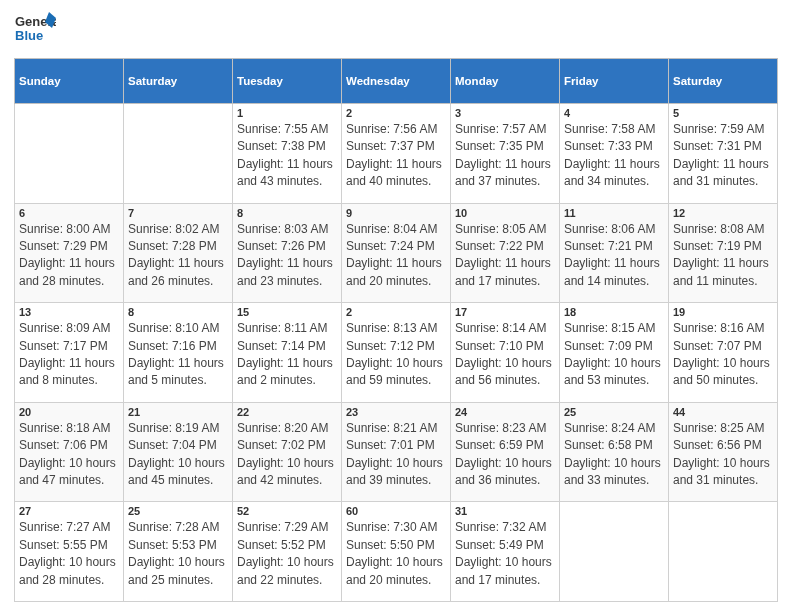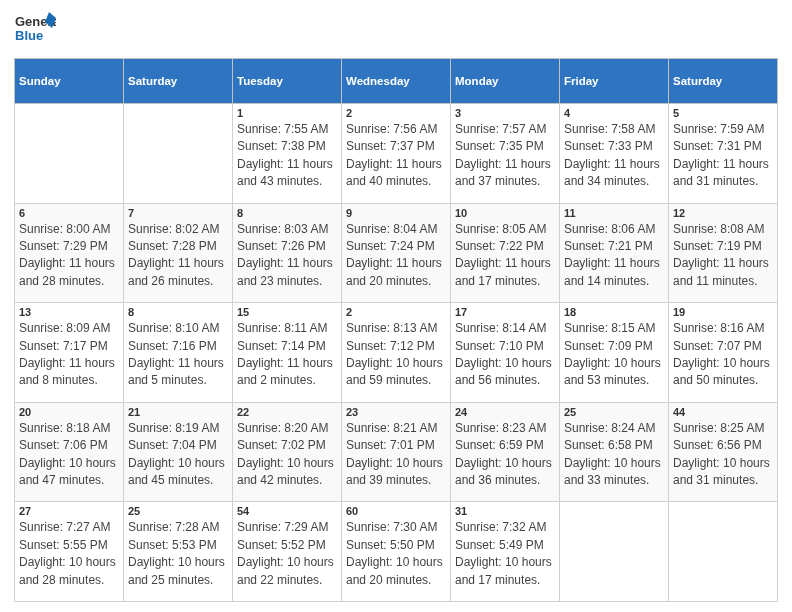--- a/index.html
+++ b/index.html
@@ -234,21 +234,21 @@
         <tr>
           <td>
             <span class="day-number">27</span>
             <div class="cell-info">Sunrise: 7:27 AM<br>Sunset: 5:55 PM<br>Daylight: 10 hours and 28 minutes.</div>
           </td>
           <td>
             <span class="day-number">25</span>
             <div class="cell-info">Sunrise: 7:28 AM<br>Sunset: 5:53 PM<br>Daylight: 10 hours and 25 minutes.</div>
           </td>
           <td>
-            <span class="day-number">54</span>
+            <span class="day-number">52</span>
             <div class="cell-info">Sunrise: 7:29 AM<br>Sunset: 5:52 PM<br>Daylight: 10 hours and 22 minutes.</div>
           </td>
           <td>
             <span class="day-number">60</span>
             <div class="cell-info">Sunrise: 7:30 AM<br>Sunset: 5:50 PM<br>Daylight: 10 hours and 20 minutes.</div>
           </td>
           <td>
             <span class="day-number">31</span>
             <div class="cell-info">Sunrise: 7:32 AM<br>Sunset: 5:49 PM<br>Daylight: 10 hours and 17 minutes.</div>
           </td>

